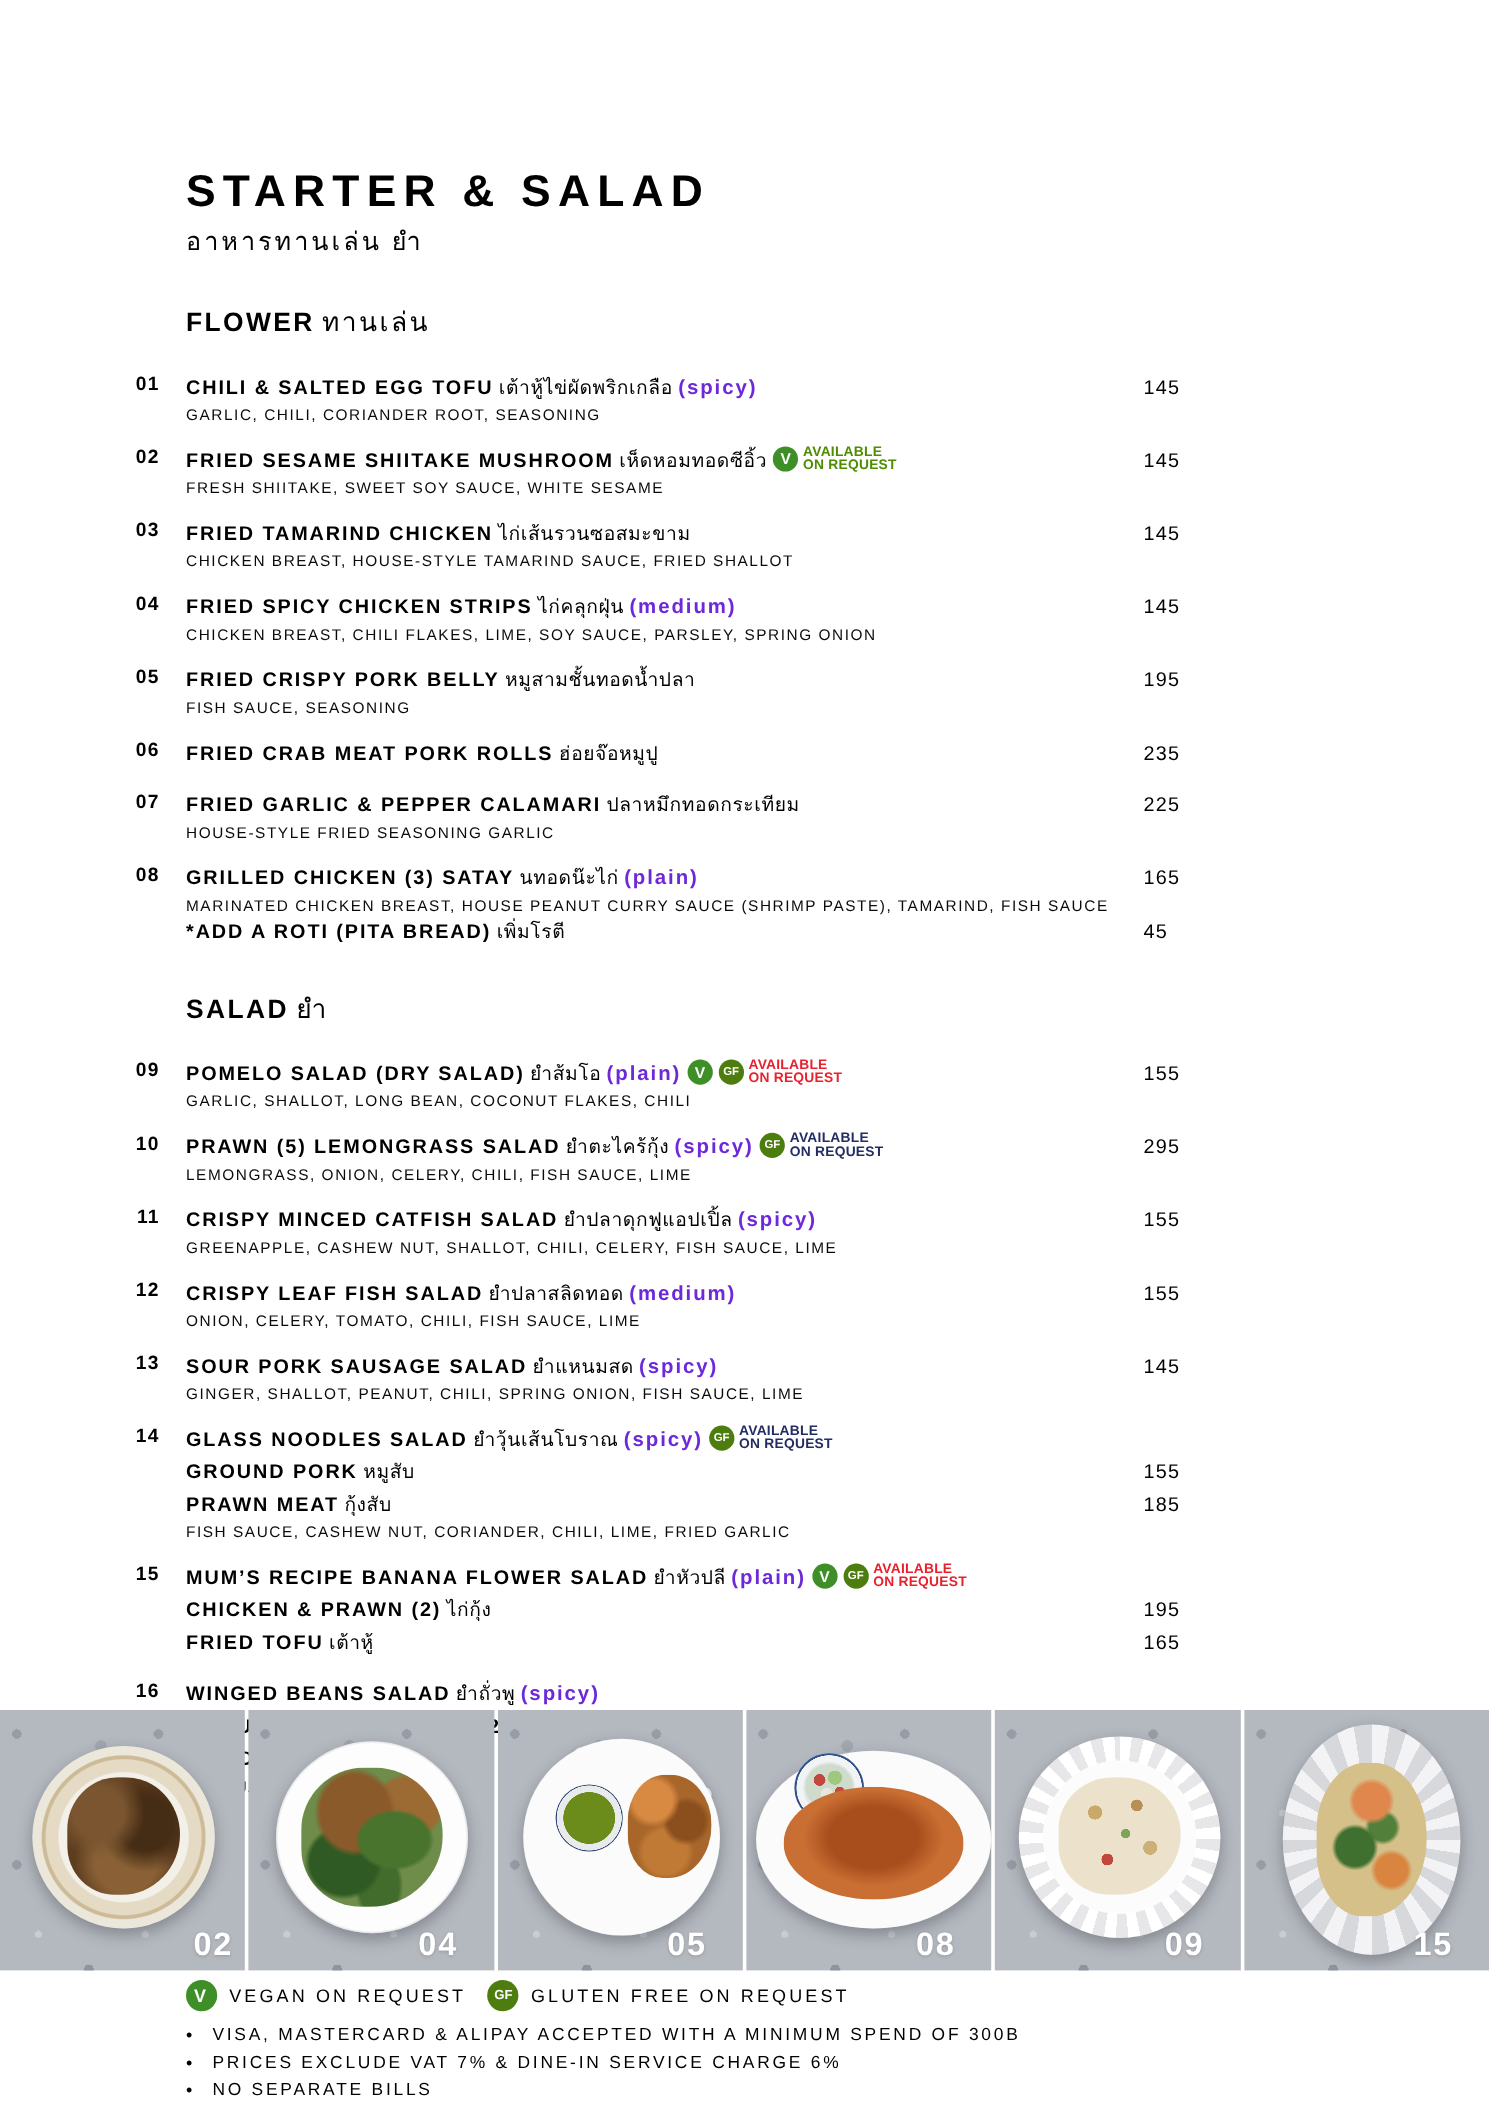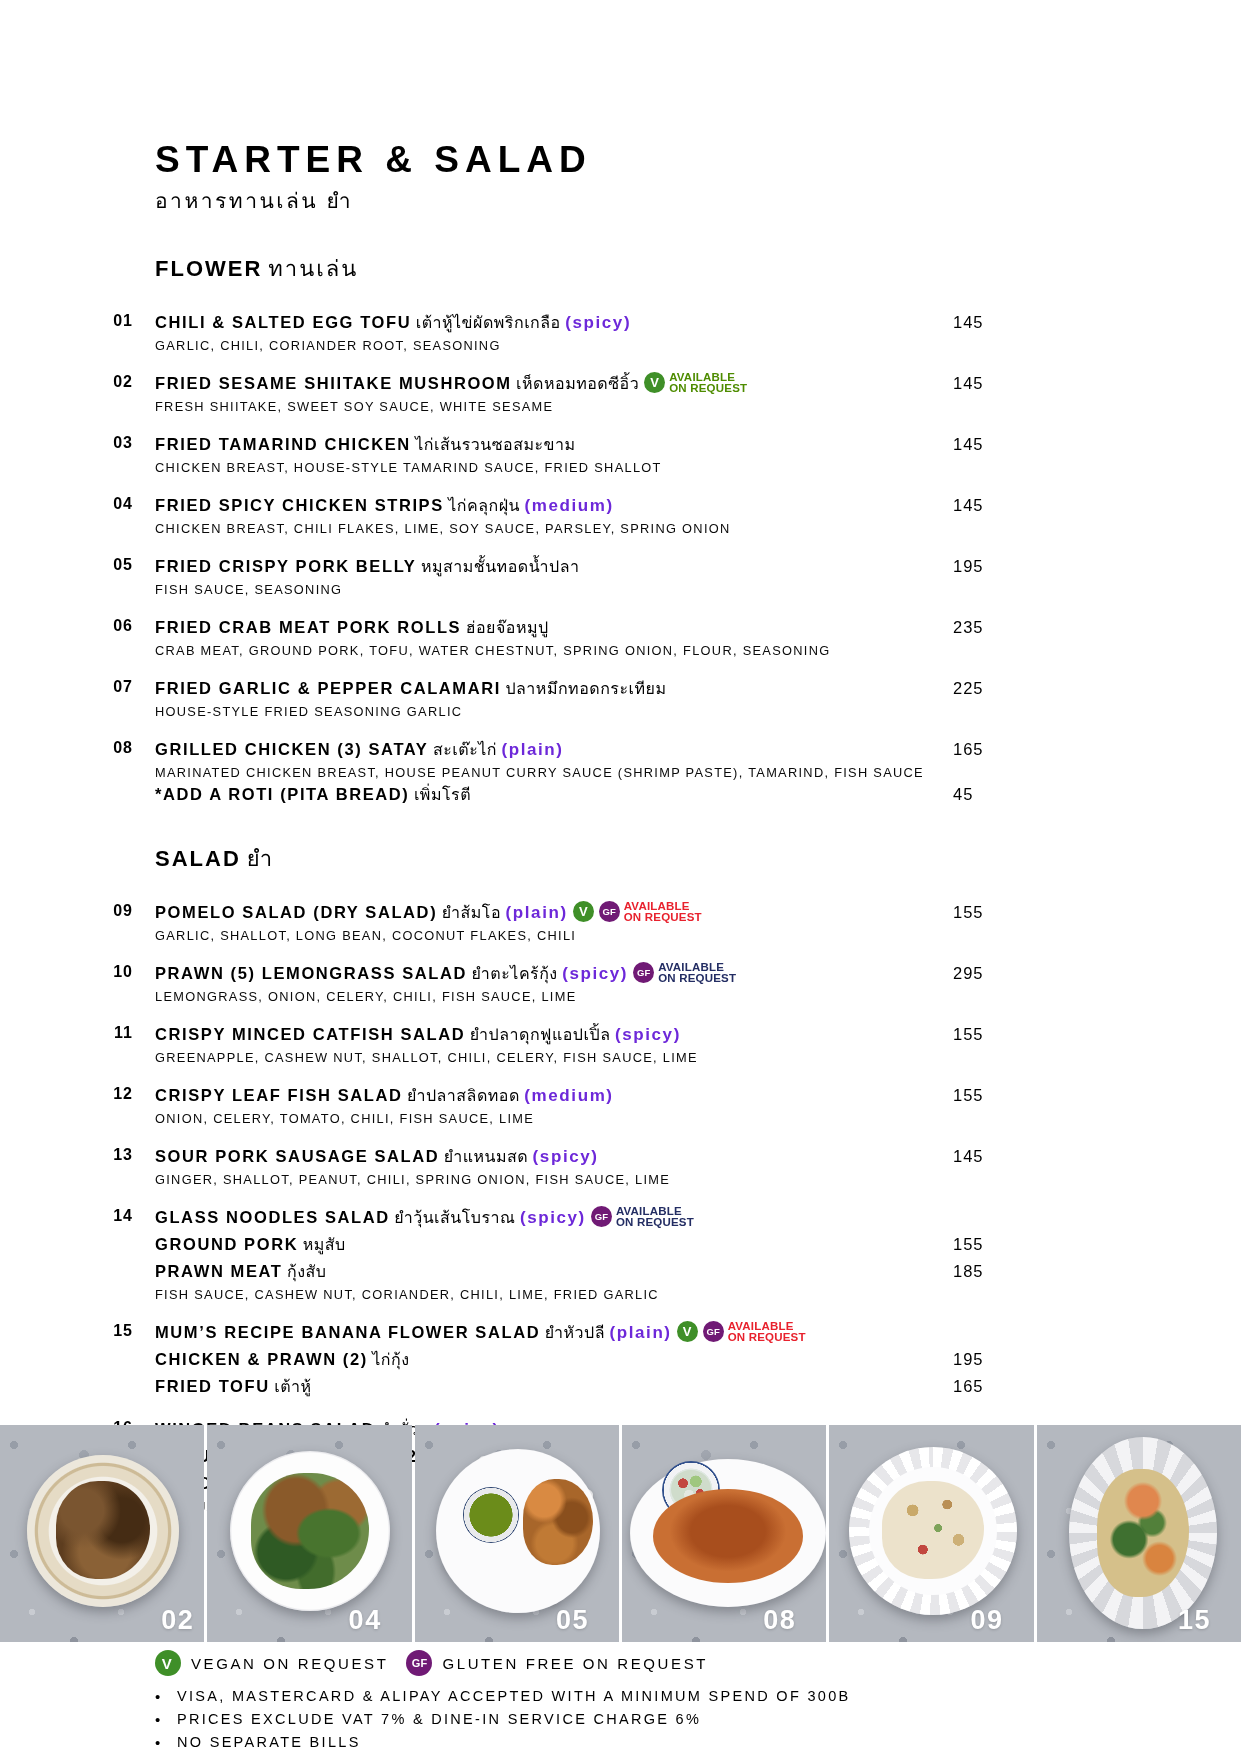--- a/index.html
+++ b/index.html
@@ -28,21 +28,21 @@
   .ithai{font-size:16px;letter-spacing:0.5px;}
   .itag{color:#6d28d9;font-weight:bold;font-size:17px;letter-spacing:1.6px;}
   .price{width:80px;flex:none;text-align:left;font-weight:normal;font-size:16.5px;letter-spacing:1px;}
   .desc{font-size:12.8px;letter-spacing:1.3px;margin-top:3px;line-height:15px;color:#0a0a0a;}
   .vline{display:flex;align-items:baseline;margin-top:2px;}
   .vleft{flex:1;}
   .badge{display:inline-flex;align-items:center;justify-content:center;border-radius:50%;
          color:#fff;font-weight:bold;width:21px;height:21px;vertical-align:middle;
          margin-left:5px;position:relative;top:-2px;flex:none;}
   .badge.v{background:#3f8f28;font-size:13px;}
-  .badge.gf{background:#701a75;font-size:9.5px;letter-spacing:0;}
+  .badge.gf{background:#4d7c0f;font-size:9.5px;letter-spacing:0;}
   .note{display:inline-block;vertical-align:middle;margin-left:4px;position:relative;top:-2px;
         font-size:11.5px;font-weight:bold;line-height:11px;letter-spacing:0.2px;}
   .note.green{color:#4e8c00;}
   .note.red{color:#e8212d;}
   .note.navy{color:#232d63;}
   
   .photos{position:absolute;left:0;top:1425px;width:1241px;height:217px;display:flex;gap:3px;}
   .photo{position:relative;flex:1;overflow:hidden;background-color:#b4b8bf;
     background-image:
       radial-gradient(circle 4px at 14px 20px, #979da7 97%, transparent),
@@ -182,38 +182,37 @@
           <div class="desc">FISH SAUCE, SEASONING</div>
         </div>
       </div>
       <div class="item">
         <div class="num">06</div>
         <div class="ibody">
           <div class="tline">
             <span class="tleft"><span class="iname">FRIED CRAB MEAT PORK ROLLS</span> <span class="ithai">ฮ่อยจ๊อหมูปู</span></span>
             <div class="price">235</div>
           </div>
-          <div class="desc">CRAB MEAT, GROUND PORK, TOFU, WATER CHESTNUT, SPRING ONION, FLOUR, SEASONING</div>
         </div>
       </div>
       <div class="item">
         <div class="num">07</div>
         <div class="ibody">
           <div class="tline">
             <span class="tleft"><span class="iname">FRIED GARLIC &amp; PEPPER CALAMARI</span> <span class="ithai">ปลาหมึกทอดกระเทียม</span></span>
             <div class="price">225</div>
           </div>
           <div class="desc">HOUSE-STYLE FRIED SEASONING GARLIC</div>
         </div>
       </div>
       <div class="item">
         <div class="num">08</div>
         <div class="ibody">
           <div class="tline">
-            <span class="tleft"><span class="iname">GRILLED CHICKEN (3) SATAY</span> <span class="ithai">สะเต๊ะไก่</span> <span class="itag">(plain)</span></span>
+            <span class="tleft"><span class="iname">GRILLED CHICKEN (3) SATAY</span> <span class="ithai">นทอดน๊ะไก่</span> <span class="itag">(plain)</span></span>
             <div class="price">165</div>
           </div>
           <div class="desc">MARINATED CHICKEN BREAST, HOUSE PEANUT CURRY SAUCE (SHRIMP PASTE), TAMARIND, FISH SAUCE</div>
           <div class="vline">
             <span class="vleft"><span class="iname">*ADD A ROTI (PITA BREAD)</span> <span class="ithai">เพิ่มโรตี</span></span>
             <div class="price">45</div>
           </div>
         </div>
       </div>
       <div class="section-title"><span class="en">SALAD</span><span class="th">ยำ</span></div>

